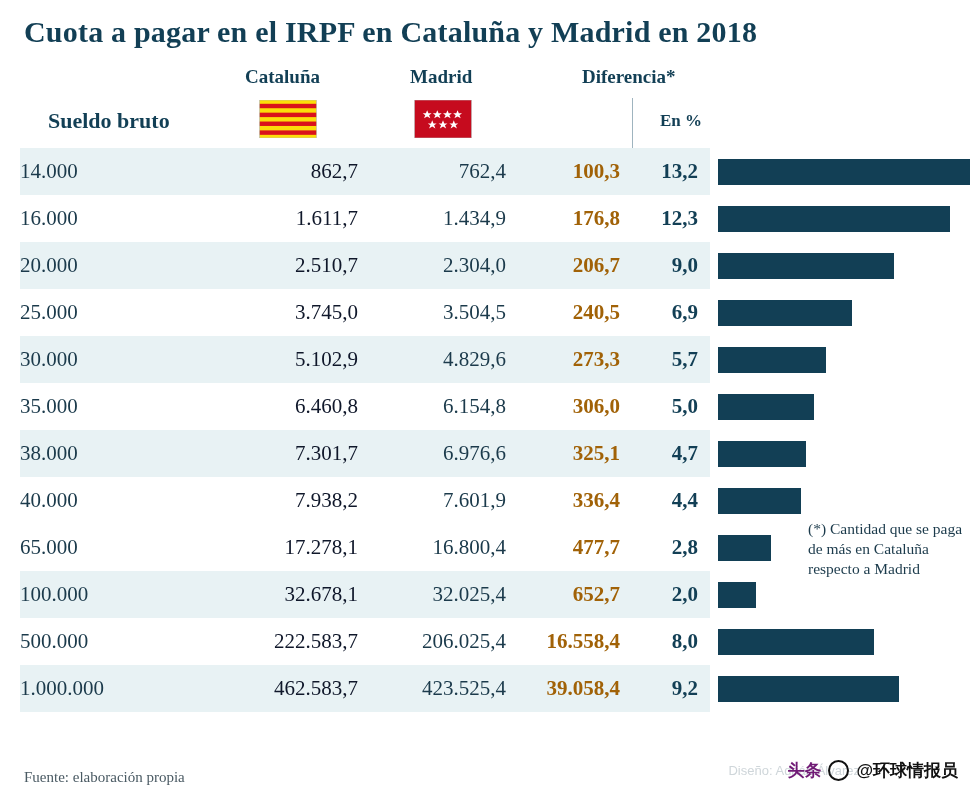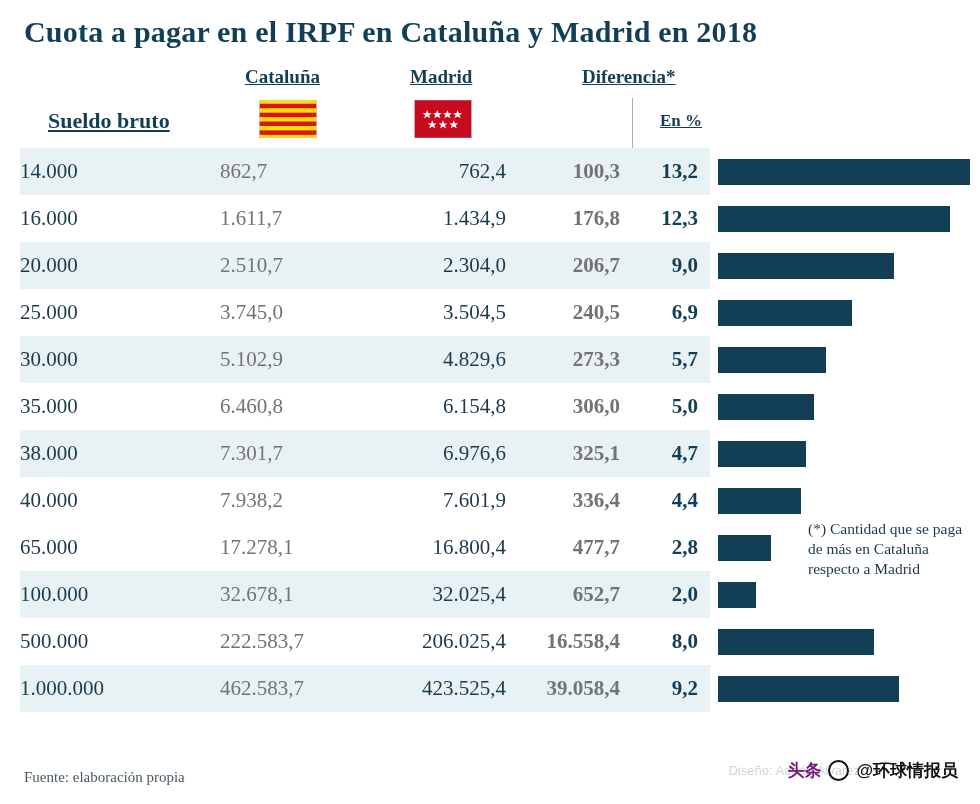--- a/index.html
+++ b/index.html
@@ -36,21 +36,20 @@
   
   .header-area {
     position: relative;
     height: 92px;
   }
   .hdr {
     position: absolute;
     font-family: "Liberation Serif", serif;
     font-weight: bold;
     color: #123f55;
-    text-decoration: underline;
   }
   .hdr-catalunya { left: 225px; top: 10px; font-size: 19px; }
   .hdr-madrid    { left: 390px; top: 10px; font-size: 19px; }
   .hdr-diff      { left: 562px; top: 10px; font-size: 19px; }
   .hdr-sueldo    { left: 28px;  top: 52px; font-size: 22px; }
   .hdr-euros     { left: 535px; top: 55px; font-size: 17px; margin-top: 39px; }
   .hdr-enpct     { left: 640px; top: 55px; font-size: 17px; }
 
   
   .flag {
@@ -92,39 +91,39 @@
   }
   .c-sueldo {
     width: 200px;
     text-align: left;
     padding-right: 18px;
     box-sizing: border-box;
     color: #1b3a4b;
   }
   .c-cat {
     width: 150px;
-    text-align: left;
+    text-align: right;
     padding-right: 12px;
     box-sizing: border-box;
-    color: #737373;
+    color: #0f172a;
   }
   .c-mad {
     width: 150px;
     text-align: right;
     padding-right: 14px;
     box-sizing: border-box;
     color: #1b3a4b;
   }
   .c-eur {
     width: 110px;
     text-align: right;
     padding-right: 10px;
     box-sizing: border-box;
     font-weight: bold;
-    color: #737373;
+    color: #a16207;
   }
   .c-pct {
     width: 80px;
     text-align: right;
     padding-right: 12px;
     box-sizing: border-box;
     font-weight: bold;
     color: #123f55;
   }
   .bar-cell {

